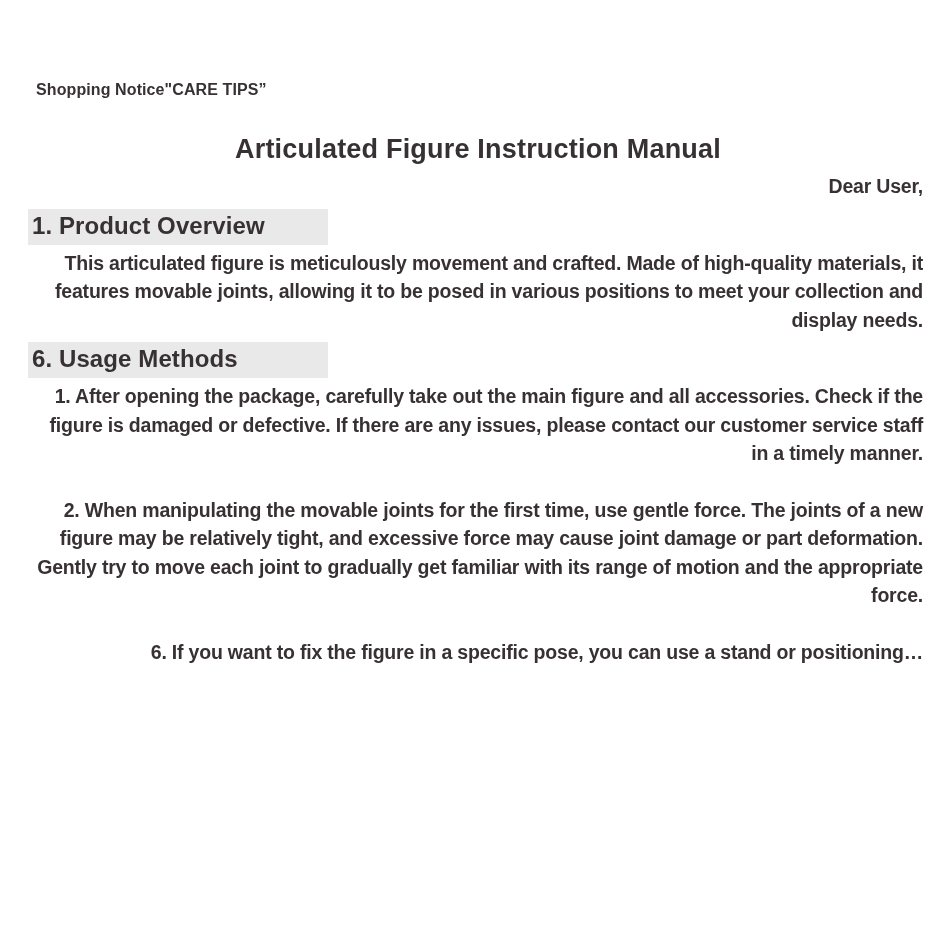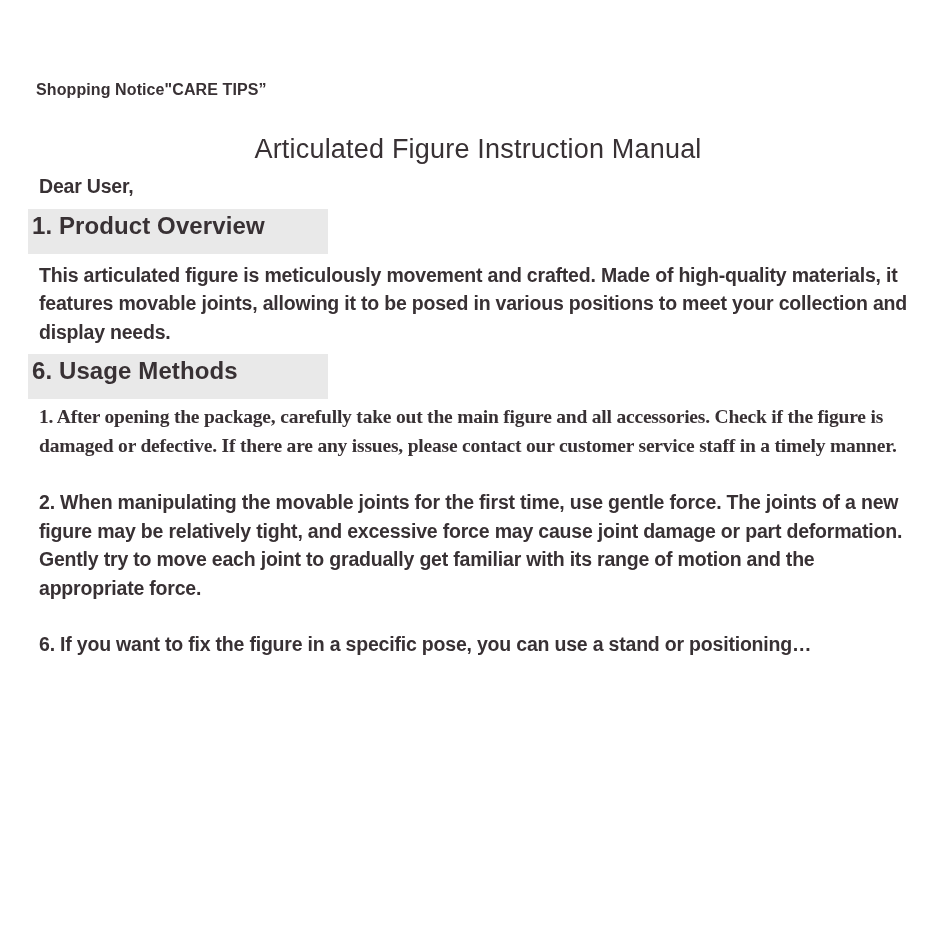--- a/index.html
+++ b/index.html
@@ -25,56 +25,56 @@
   .notice {
     font-size: 16px;
     font-weight: 700;
     line-height: 20px;
     padding-left: 4px;
     letter-spacing: 0.1px;
   }
   .title {
     margin: 32px 0 0 0;
     font-size: 27px;
-    font-weight: 400;
+    font-weight: 700;
     line-height: 34px;
     text-align: center;
     letter-spacing: 0.2px;
   }
   p.body {
-    margin: 7px;
+    margin: 1px;
     font-size: 19.5px;
     font-weight: 700;
     line-height: 28.5px;
     letter-spacing: -0.2px;
+    text-align: right;
   }
   .salutation {
     margin-top: 6px !important;
   }
   .section-heading {
     margin: 8px 0 4px 0;
     font-size: 24px;
     font-weight: 700;
     line-height: 33px;
     letter-spacing: 0.1px;
   }
   .section-heading .hl {
     display: inline-block;
     background: #e9e9e9;
     min-width: 300px;
     margin-left: -4px;
-    padding: 0 4px 12px 4px;
+    padding: 0 4px 3px 4px;
     box-sizing: border-box;
   }
   .step {
     margin-top: 28px !important;
   }
   .first-step {
     margin-top: 0 !important;
-    font-family: Liberation Serif, serif;
   }
 </style>
 </head>
 <body>
 
 <div class="page">
   <div class="content">
 
     <div class="notice">Shopping Notice"CARE TIPS”</div>
 

